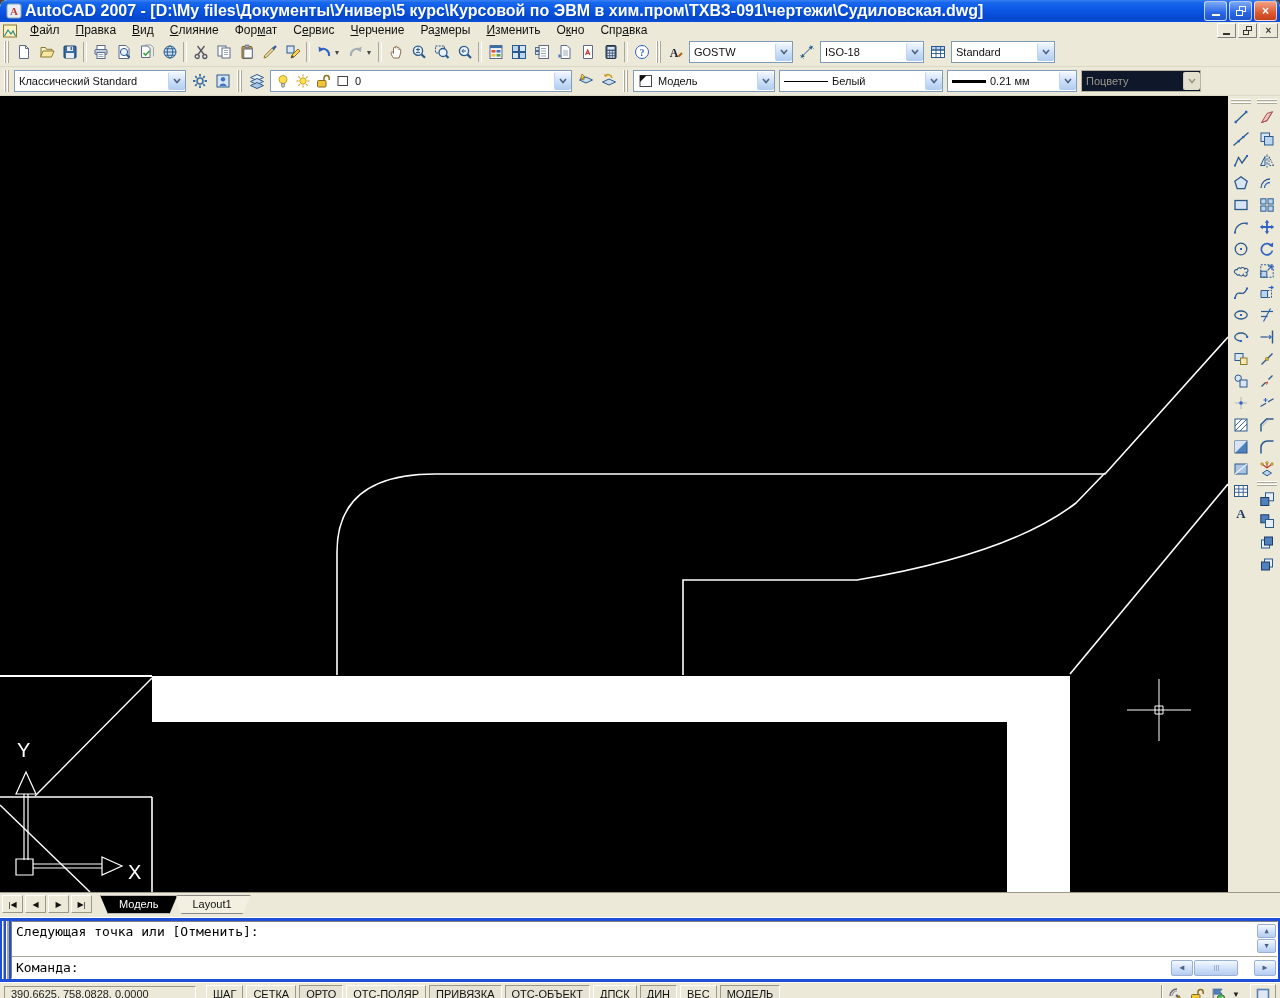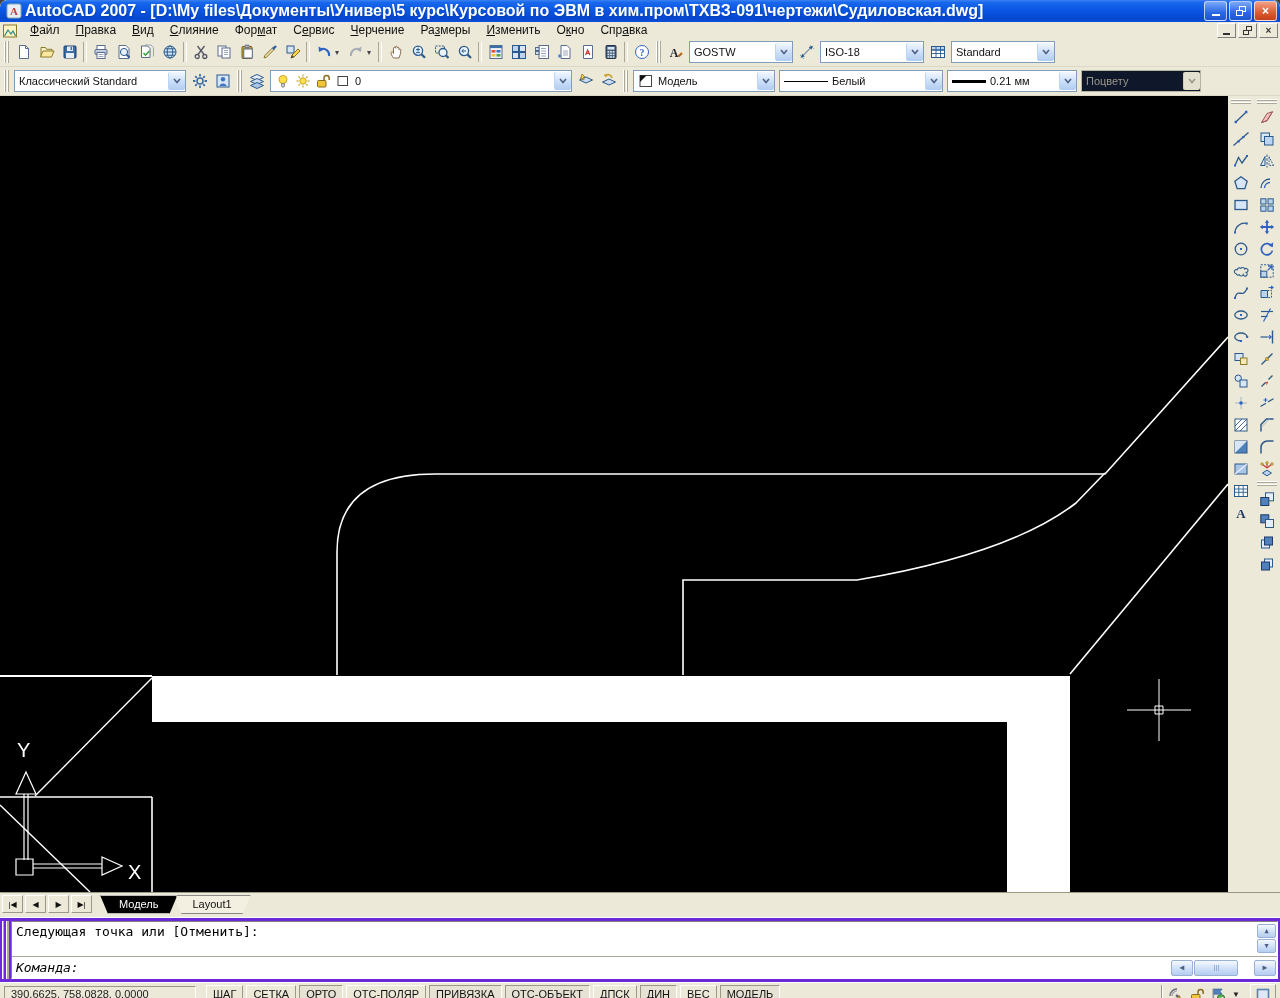--- a/index.html
+++ b/index.html
@@ -60,27 +60,27 @@
     background:linear-gradient(#fff 0 1px,#aca899 1px 2px,transparent 2px 3px,#fff 3px 4px,#aca899 4px 5px);}
   .sbtn{width:24px;height:22px;display:flex;align-items:center;justify-content:center;flex:none;}
   
   .tabrow{height:22px;display:flex;align-items:flex-start;background:#ece9d8;border-top:1px solid #9c9888;padding:2px 2px 0 2px;gap:2px;}
   .navb{width:19px;height:16px;font-size:8px;display:flex;align-items:center;justify-content:center;color:#111;
     background:#ece9d8;border:1px solid;border-color:#fff #9c9888 #9c9888 #fff;}
   .tab{height:17px;line-height:17px;padding:0 18px;font-size:11px;color:#111;background:#f3f0e2;border:1px solid #888;
     clip-path:polygon(0 0,100% 0,calc(100% - 8px) 100%,8px 100%);margin-left:-6px;}
   .tab.active{background:#000;color:#fff;border-color:#bbb;z-index:2;margin-left:6px;}
   
-  .cmdwin{height:58px;background:#6d28d9;border-top:1px solid #fff;display:flex;padding:3px 2px 3px 2px;}
+  .cmdwin{height:58px;background:#1d4ed8;border-top:1px solid #fff;display:flex;padding:3px 2px 3px 2px;}
   .cmd-grip{width:7px;margin-right:2px;flex:none;
     background:linear-gradient(90deg,#fff 0 1px,#aca899 1px 2px,transparent 2px 4px,#fff 4px 5px,#aca899 5px 6px);}
   .cmd-texts{flex:1;background:#fff;border:1px solid;border-color:#808080 #fff #fff #808080;display:flex;flex-direction:column;
     font-family:"DejaVu Sans Mono",monospace;font-size:13px;color:#000;}
   .cmd-history{flex:1;display:flex;justify-content:space-between;border-bottom:1px solid #aca899;padding:2px 1px 1px 4px;}
-  .cmd-input{height:21px;display:flex;align-items:center;padding:0 1px 0 4px;font-style:italic;}
+  .cmd-input{height:21px;display:flex;align-items:center;padding:0 1px 0 4px;}
   .vscroll{display:flex;flex-direction:column;gap:1px;}
   .xpb{width:17px;height:12px;border-radius:2px;display:flex;align-items:center;justify-content:center;font-size:7px;color:#4d6185;
     background:linear-gradient(#f4f9ff,#cfe0f8 55%,#b4cdf0);border:1px solid #9ab0d6;}
   .hscroll{margin-left:auto;display:flex;align-items:center;gap:1px;}
   .hthumb{width:42px;height:14px;border-radius:2px;background:linear-gradient(#f4f9ff,#cfe0f8 55%,#b4cdf0);border:1px solid #9ab0d6;
     display:flex;align-items:center;justify-content:center;gap:1px;}
   .hthumb i{display:block;width:1px;height:6px;background:#9ab0d6;}
   .hsp{width:14px;}
   .xpb.h{width:20px;height:14px;font-size:8px;}
   

